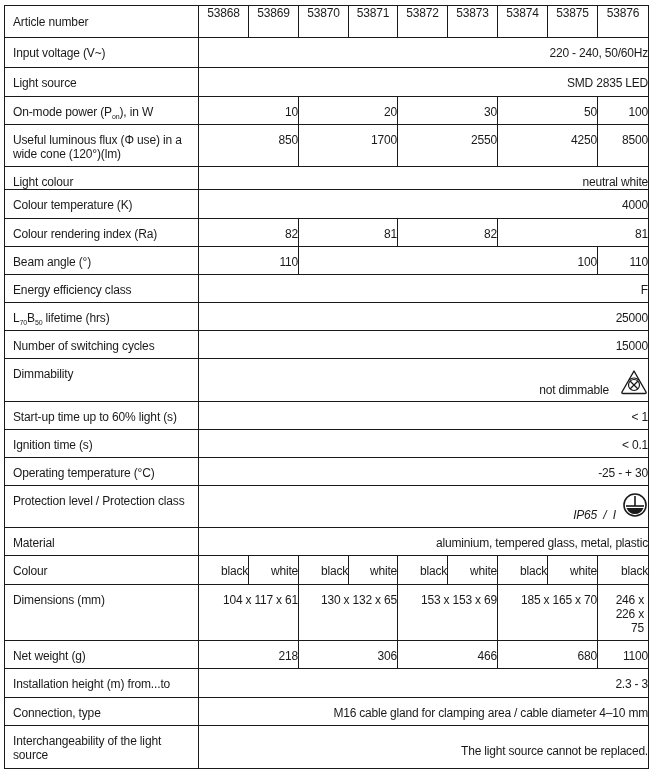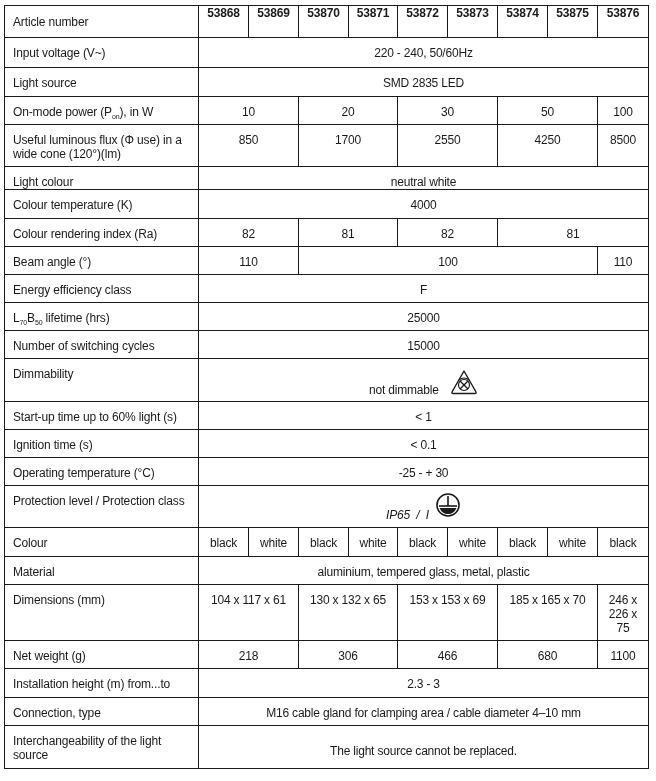--- a/index.html
+++ b/index.html
@@ -4,23 +4,23 @@
 <style>
   html, body { margin: 0; padding: 0; background: #ffffff; }
   body { width: 656px; height: 781px; position: relative; overflow: hidden;
          font-family: "Liberation Sans", sans-serif; color: #1a1a1a; }
   table.spec { position: absolute; left: 4px; top: 5px; border-collapse: collapse;
                table-layout: fixed; width: 644px; }
   table.spec td { border: 1.5px solid #1a1a1a; padding: 0; font-size: 12px;
                   line-height: 14px; vertical-align: top; }
   td.label { font-weight: normal; padding: 8px 0 0 8px !important; font-size: 12.4px;
              letter-spacing: -0.15px; }
-  td.val { text-align: center; padding-top: 8px !important; font-size: 12.2px;
+  td.val { text-align: right; padding-top: 8px !important; font-size: 12.2px;
            letter-spacing: -0.2px; }
-  td.hdr { text-align: center; font-weight: bold; font-size: 12.2px; vertical-align: middle;
+  td.hdr { text-align: center; font-weight: normal; font-size: 12.2px; vertical-align: middle;
            letter-spacing: -0.2px; }
   td.label.hdrlabel { vertical-align: middle; padding-top: 0 !important; }
   sub { font-size: 7px; line-height: 0; vertical-align: -3px; }
   .icon { display: inline-block; vertical-align: middle; }
   .mid { vertical-align: middle !important; padding-top: 0 !important; }
 </style>
 </head>
 <body>
 
 <table class="spec">
@@ -158,36 +158,36 @@
         <svg width="26" height="26" viewBox="0 0 26 26">
           <circle cx="13" cy="13" r="11" fill="none" stroke="#1a1a1a" stroke-width="1.6"></circle>
           <line x1="13" y1="4" x2="13" y2="14" stroke="#1a1a1a" stroke-width="1.6"></line>
           <line x1="4" y1="14" x2="22" y2="14" stroke="#1a1a1a" stroke-width="1.6"></line>
           <path d="M4.5 16 L21.5 16 Q19 22 13 22 Q7 22 4.5 16 Z" fill="#1a1a1a"></path>
         </svg>
       </span>
     </td>
   </tr>
 
-  <tr style="height:29px">
-    <td class="label">Colour</td>
-    <td class="val">black</td>
-    <td class="val">white</td>
-    <td class="val">black</td>
-    <td class="val">white</td>
-    <td class="val">black</td>
-    <td class="val">white</td>
-    <td class="val">black</td>
-    <td class="val">white</td>
-    <td class="val">black</td>
-  </tr>
-
   <tr style="height:28px">
     <td class="label">Material</td>
     <td class="val" colspan="9">aluminium, tempered glass, metal, plastic</td>
+  </tr>
+
+  <tr style="height:29px">
+    <td class="label">Colour</td>
+    <td class="val">black</td>
+    <td class="val">white</td>
+    <td class="val">black</td>
+    <td class="val">white</td>
+    <td class="val">black</td>
+    <td class="val">white</td>
+    <td class="val">black</td>
+    <td class="val">white</td>
+    <td class="val">black</td>
   </tr>
 
   <tr style="height:56px">
     <td class="label">Dimensions (mm)</td>
     <td class="val" colspan="2">104 x 117 x 61</td>
     <td class="val" colspan="2">130 x 132 x 65</td>
     <td class="val" colspan="2">153 x 153 x 69</td>
     <td class="val" colspan="2">185 x 165 x 70</td>
     <td class="val" style="padding-left:4px !important; padding-right:4px !important;">246 x 226 x 75</td>
   </tr>

